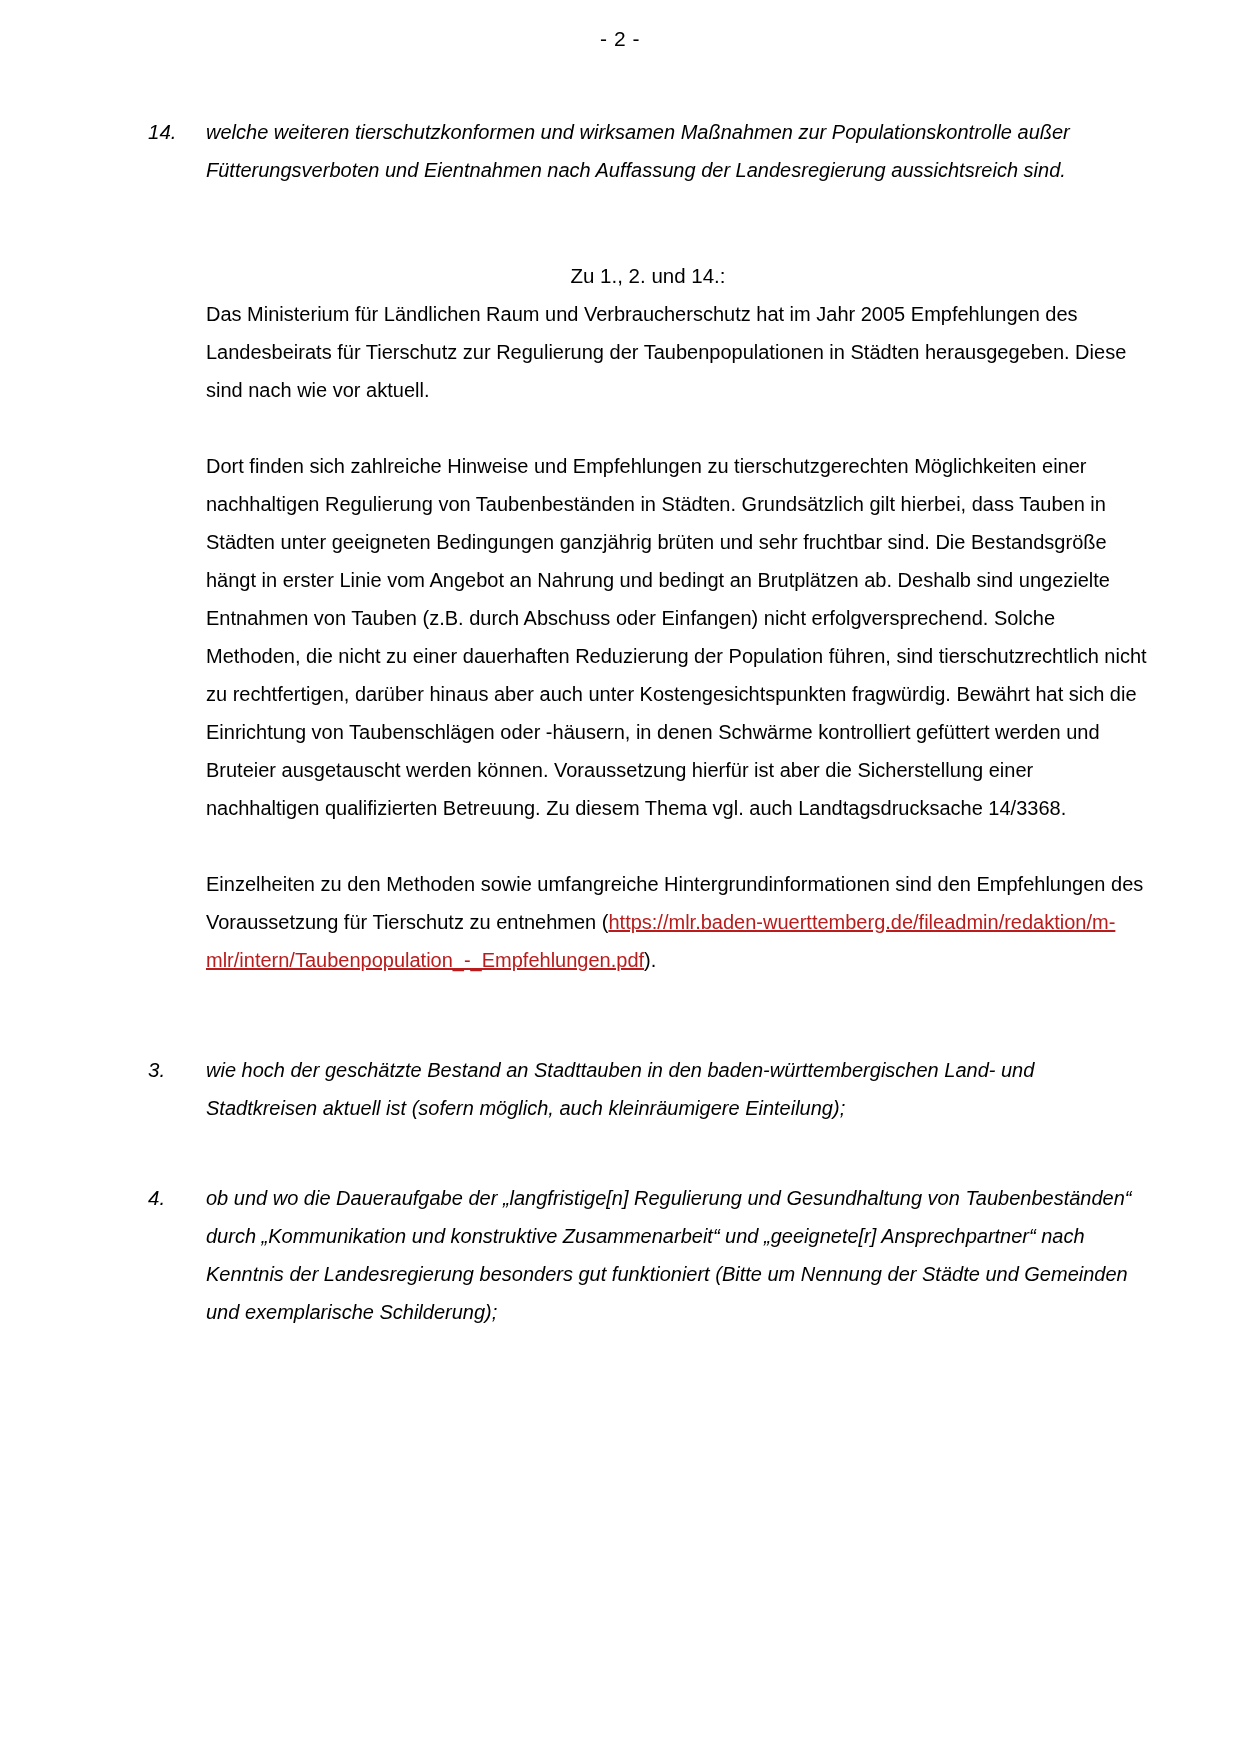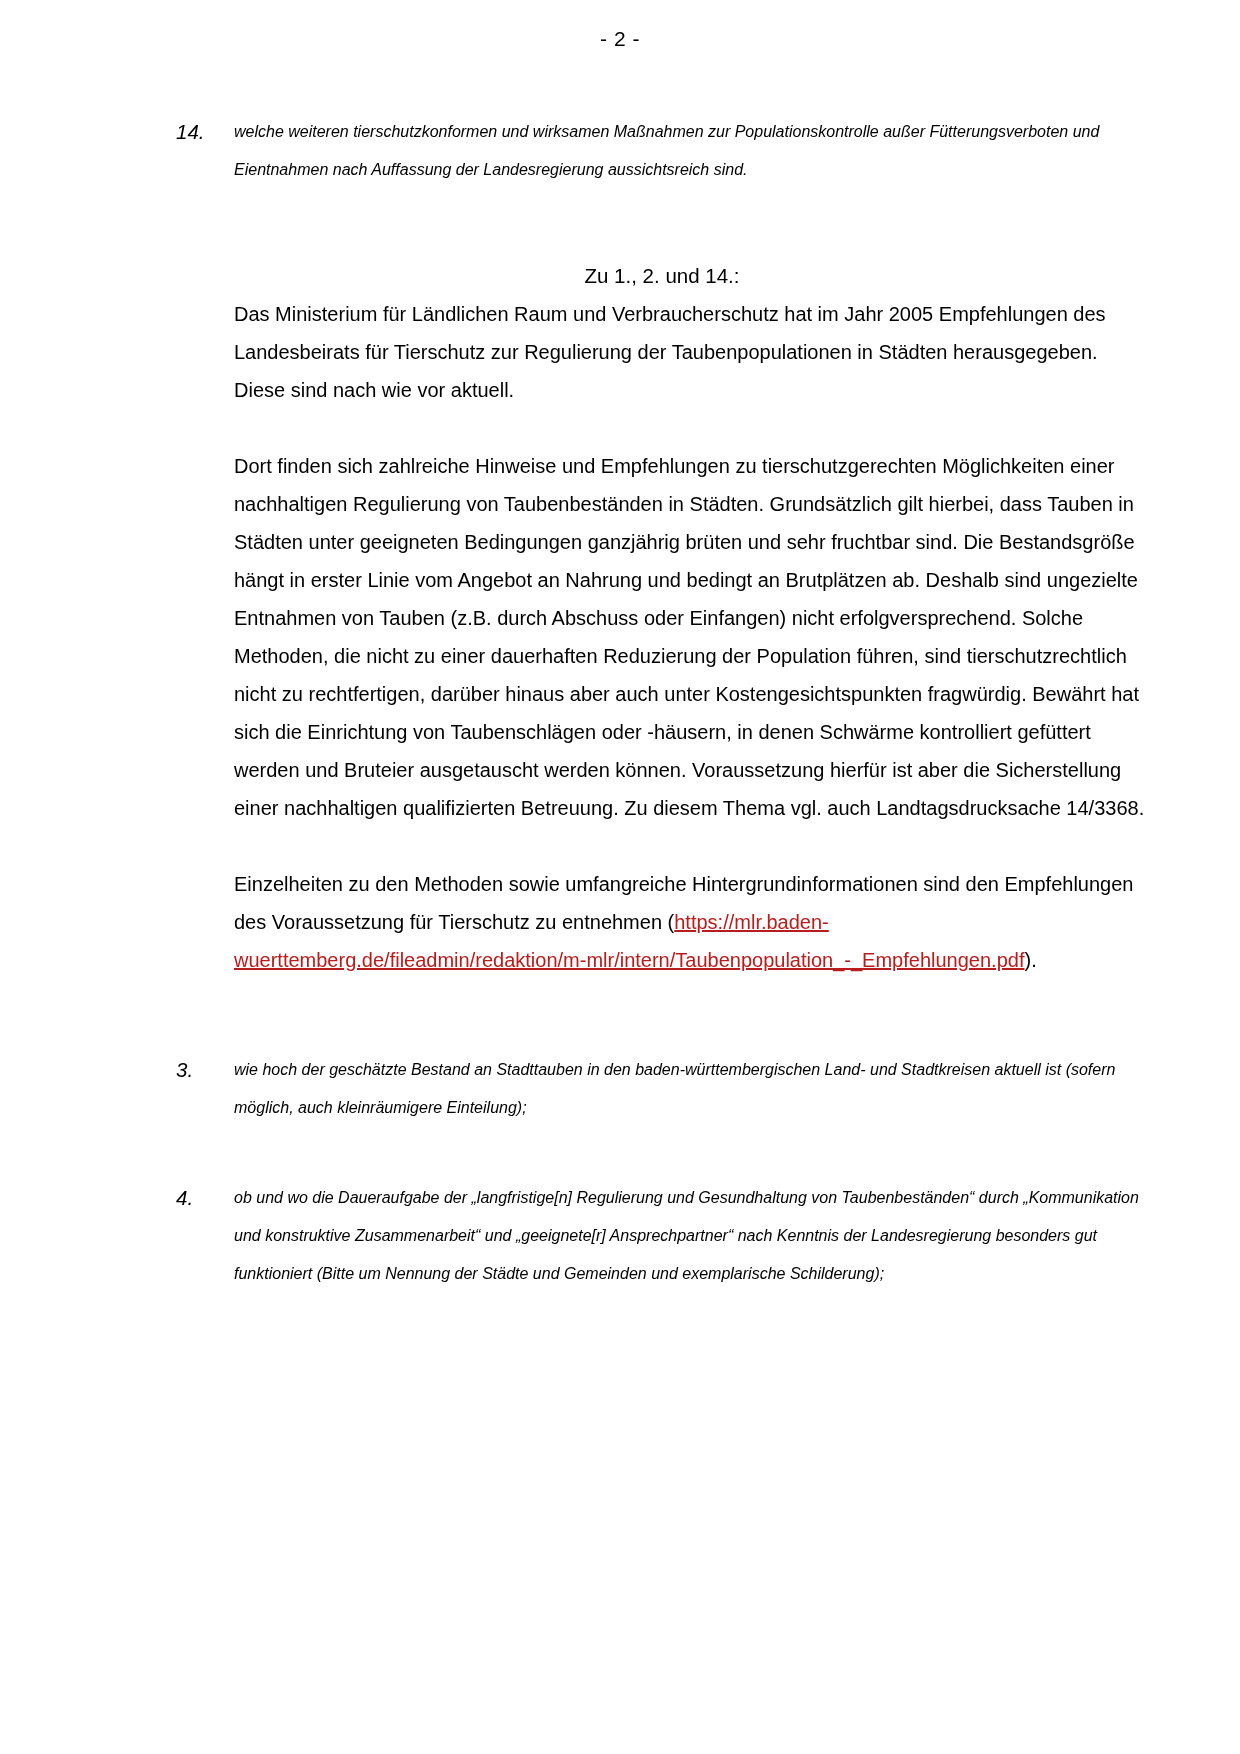--- a/index.html
+++ b/index.html
@@ -24,36 +24,35 @@
   .page-number {
     text-align: center;
     font-size: 21px;
     margin-top: 27px;
     letter-spacing: 0.5px;
   }
   .content {
     margin-top: 62px;
     padding-left: 148px;
     padding-right: 92px;
-    margin-left: 28px;
   }
   .numbered-item {
     display: flex;
     align-items: flex-start;
     margin-bottom: 0;
   }
   .num {
     width: 58px;
     flex: 0 0 58px;
     font-size: 20.5px;
     line-height: 38px;
     font-style: italic;
   }
   .body-text {
-    font-size: 16px;
+    font-size: 20px;
     line-height: 38px;
     text-align: left;
     flex: 1;
   }
   .italic {
     font-style: italic;
   }
   .block-label {
     font-size: 20.5px;
     line-height: 38px;

